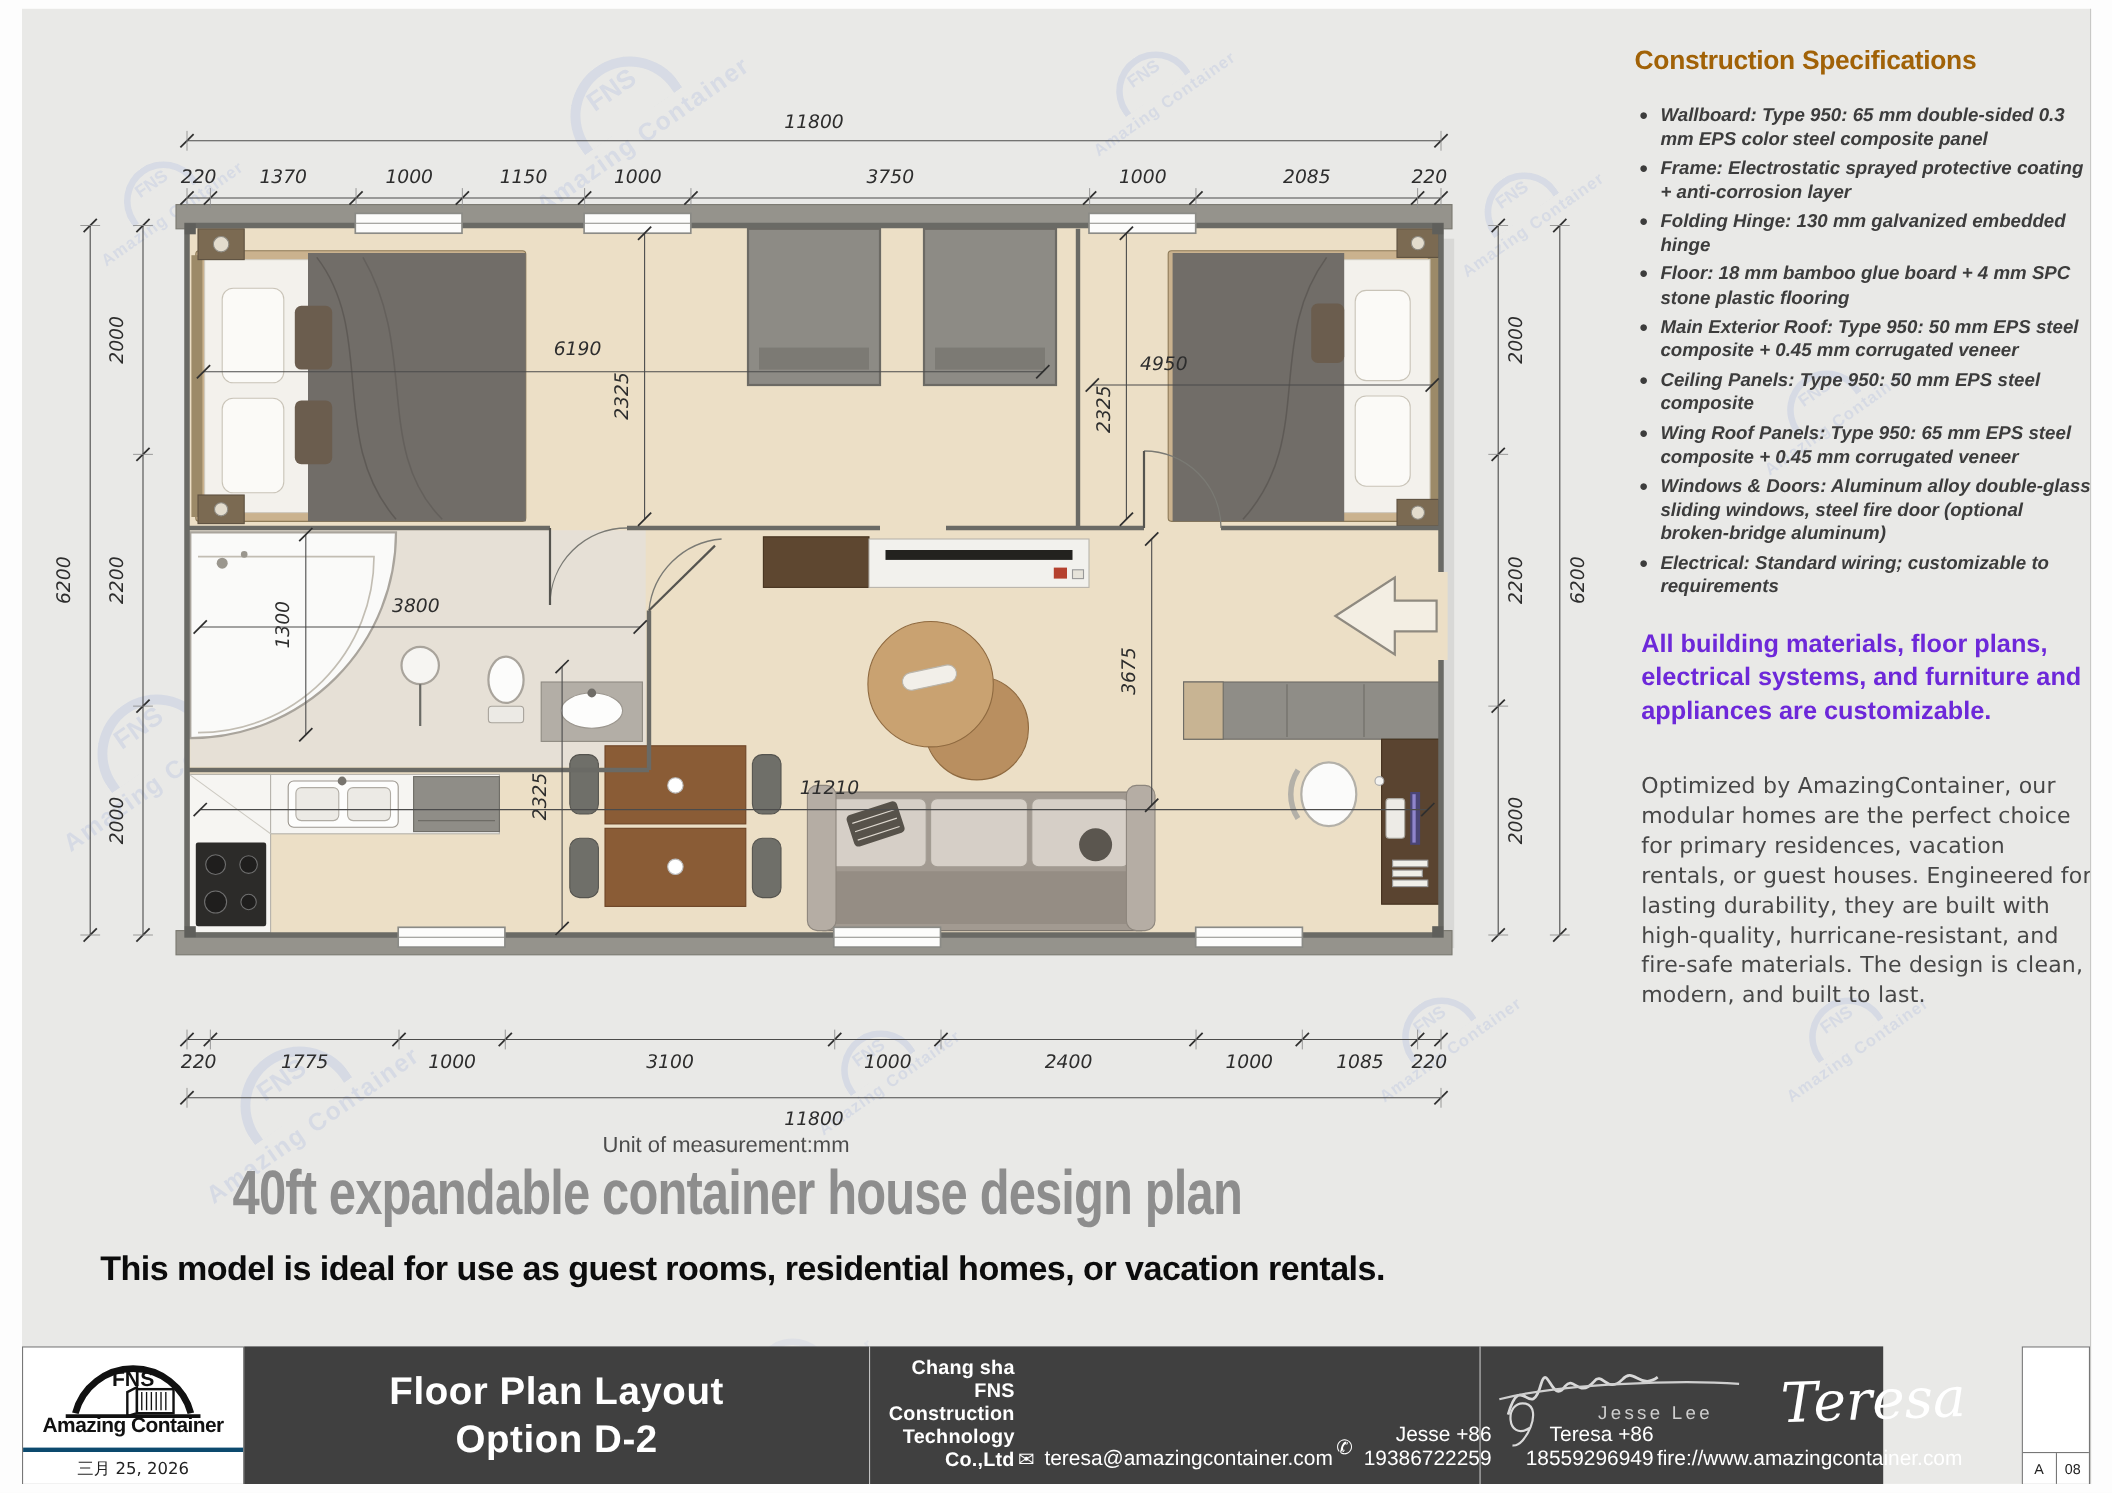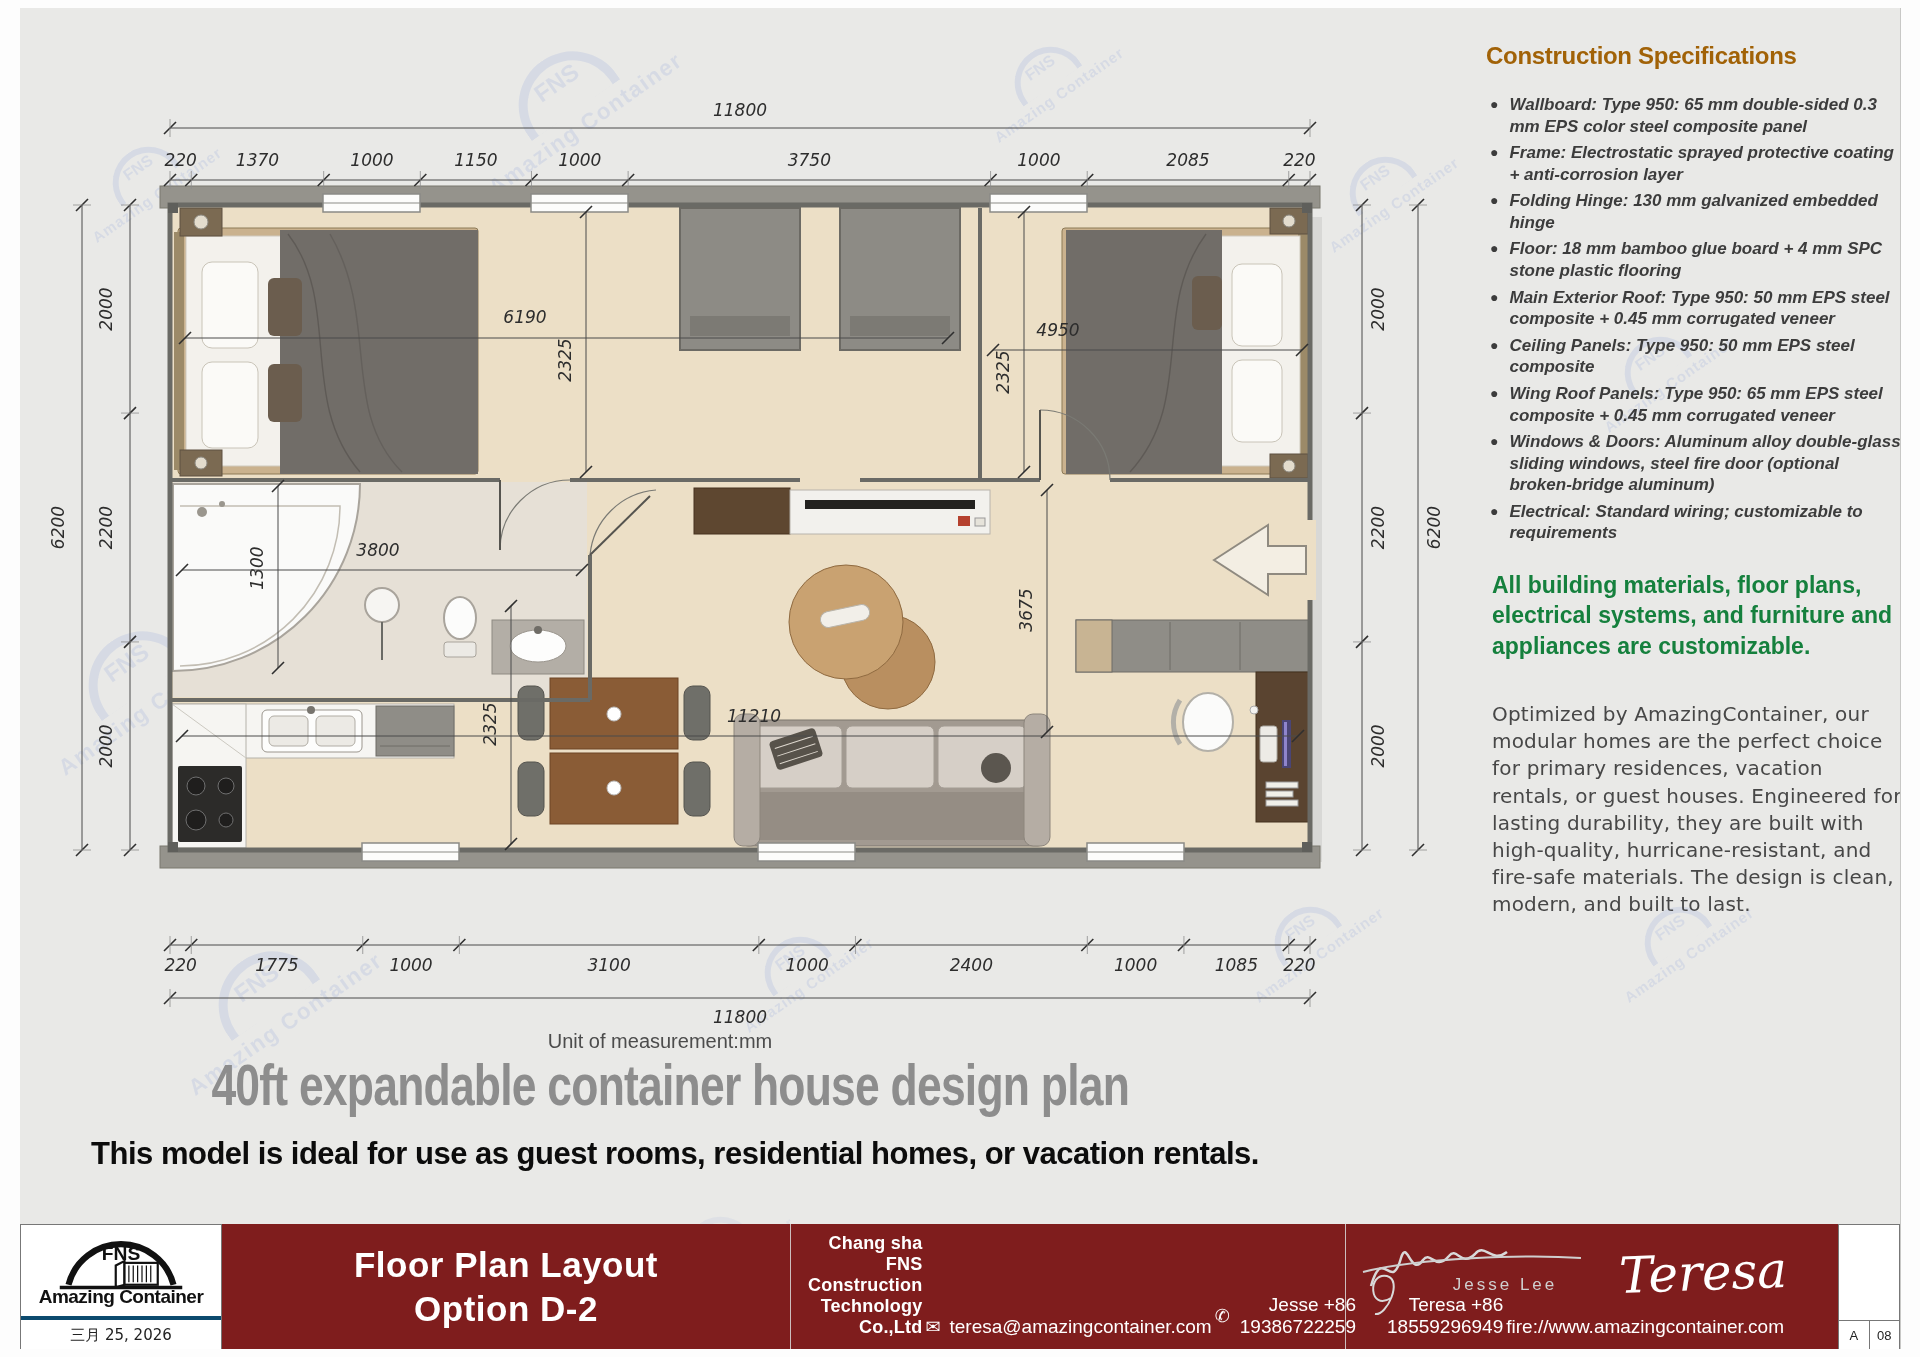--- a/index.html
+++ b/index.html
@@ -35,33 +35,33 @@
   .sub-title{position:absolute;left:0;top:1128px;width:1310px;text-align:center;font-size:31px;
              font-weight:bold;color:#0c0c0c;letter-spacing:-.5px;z-index:3;}
 
   
   .specs{position:absolute;left:1462px;top:34px;width:424px;z-index:3;}
   .specs h2{margin:0 0 24px 4px;font-size:24px;color:#a16207;letter-spacing:-.3px;}
   .specs ul{list-style:none;margin:0;padding:0;}
   .specs li{display:flex;gap:11px;font-style:italic;font-weight:bold;font-size:17px;line-height:1.27;
             color:#3c3c3c;margin-bottom:5px;padding-left:8px;}
   .specs .blt{font-size:14px;margin-top:2px;}
-  .note1{margin-top:26px;padding-left:10px;font-weight:bold;font-size:23px;line-height:1.32;color:#15803d;}
+  .note1{margin-top:26px;padding-left:10px;font-weight:bold;font-size:23px;line-height:1.32;color:#6d28d9;}
   .note2{margin-top:40px;padding-left:10px;font-family:"DejaVu Sans",sans-serif;font-size:20px;
          line-height:1.36;color:#474747;letter-spacing:.2px;}
 
   
   .footer{position:absolute;left:0;top:1216px;width:1880px;height:126px;z-index:4;}
   .logo-box{position:absolute;left:0;top:0;width:202px;height:126px;background:#fff;
             border:1px solid #777;box-sizing:border-box;}
   .logo-top{height:91px;display:flex;flex-direction:column;align-items:center;justify-content:center;}
   .logo-name{font-weight:bold;font-size:19px;color:#111;letter-spacing:-.5px;margin-top:-4px;}
   .date-row{border-top:4px solid #0c4a6e;height:31px;display:flex;align-items:center;justify-content:center;
             font-size:15px;color:#222;font-family:"DejaVu Sans",sans-serif;}
-  .dark-band{position:absolute;left:202px;top:0;width:1616px;height:126px;background:#7f1d1d;color:#fff;}
+  .dark-band{position:absolute;left:202px;top:0;width:1490px;height:126px;background:#404040;color:#fff;}
   .band-title{position:absolute;left:0;top:0;width:568px;height:100%;display:flex;flex-direction:column;
               align-items:center;justify-content:center;gap:4px;}
   .bt{font-size:35px;font-weight:bold;letter-spacing:.5px;}
   .vdiv{position:absolute;top:0;width:1px;height:100%;background:#d9d9d9;opacity:.85;}
   .contact{position:absolute;left:586px;top:9px;width:528px;display:flex;flex-direction:row;
            gap:3px;align-items:flex-end;text-align:right;}
   .c-company{font-weight:bold;font-size:18px;letter-spacing:.2px;}
   .c-line{font-size:19px;display:flex;align-items:center;gap:9px;}
   .c-icon{font-size:18px;}
   .sig-zone{position:absolute;left:1123px;top:0;width:493px;height:100%;}

